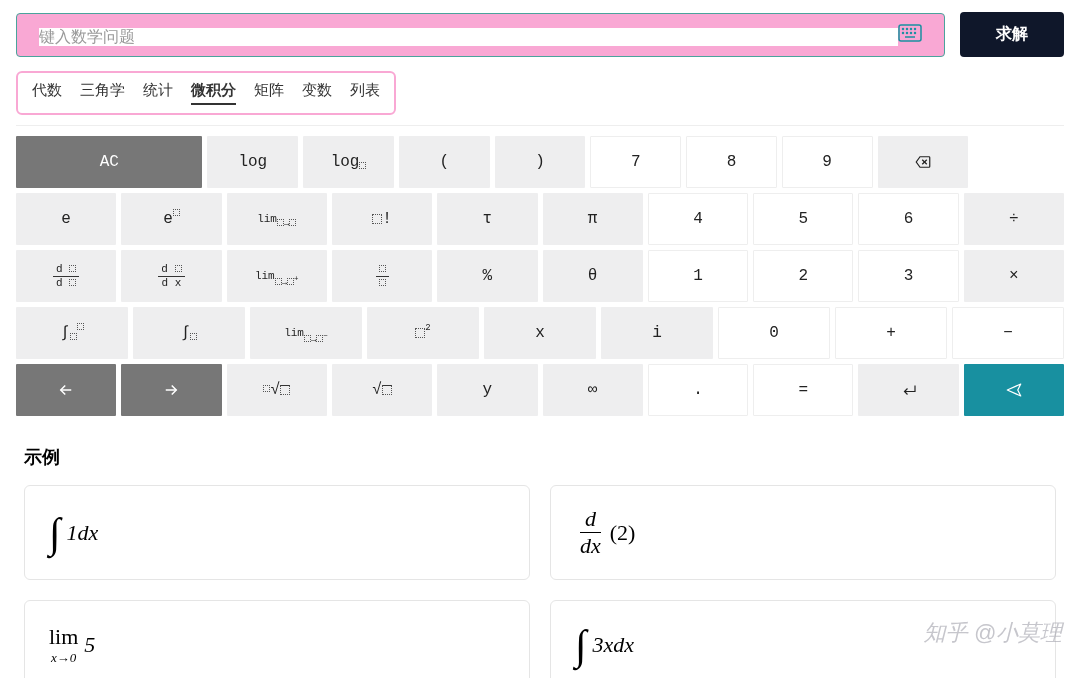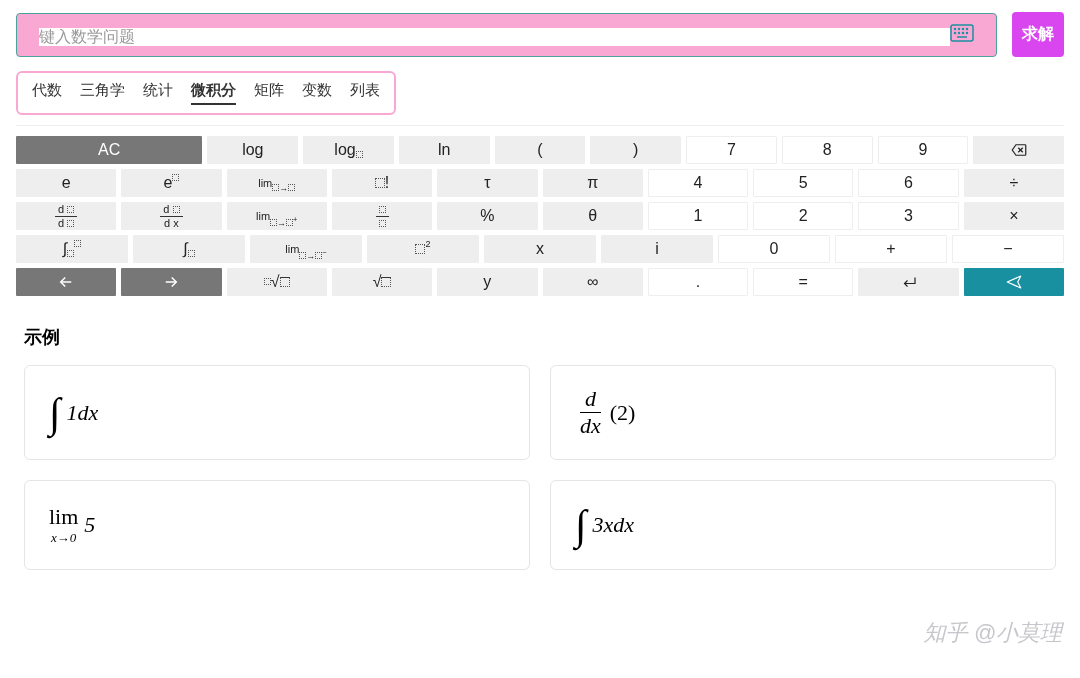--- a/index.html
+++ b/index.html
@@ -4,35 +4,35 @@
 <style>
   * { box-sizing: border-box; margin: 0; padding: 0; }
   body { font-family: -apple-system, "Segoe UI", "Microsoft YaHei", sans-serif; background: #fff; width: 1080px; }
 
   
   .topbar { display: flex; gap: 15px; padding: 12px 16px; align-items: center; }
   .search-wrap { flex: 1; display: flex; align-items: flex-end; border: 1px solid #4aa39c; border-radius: 4px; padding: 10px 22px; background: #f9a8d4; }
   .search-input { flex: 1; border: none; outline: none; font-size: 16px; color: #333; }
   .search-input::placeholder { color: #999; }
   .kbd-icon { width: 24px; height: 18px; color: #1890a0; }
-  .solve-btn { background: #d946ef; color: #fff; border: none; border-radius: 4px; padding: 12px 10px; font-size: 16px; font-weight: 600; cursor: pointer; }
+  .solve-btn { background: #0f172a; color: #fff; border: none; border-radius: 4px; padding: 12px 36px; font-size: 16px; font-weight: 600; cursor: pointer; }
 
   
   .tabs-wrap { margin: 2px 16px 10px 16px; }
   .tabs { display: inline-flex; gap: 18px; border: 2px solid #f9a8d4; border-radius: 6px; padding: 8px 14px; }
   .tab { font-size: 15px; color: #333; cursor: pointer; padding-bottom: 3px; }
   .tab.active { font-weight: 700; border-bottom: 2px solid #333; text-align: right; }
 
   
   .div { border-bottom: 1px solid #eee; margin: 0 16px; }
 
   
   .keypad { padding: 10px 16px; }
   .row { display: grid; grid-template-columns: repeat(11, 1fr); gap: 5px; margin-bottom: 5px; }
-  .key { background: #eeeeef; border: none; height: 28px; display: flex; align-items: center; justify-content: center; font-size: 16px; color: #222; cursor: pointer; border-radius: 1px; }
+  .key { background: #eeeeef; border: none; height: 52px; display: flex; align-items: center; justify-content: center; font-size: 16px; color: #222; cursor: pointer; border-radius: 1px; font-family: Liberation Mono, monospace; }
   .key.wide2 { grid-column: span 2; }
   .key.dark { background: #777; color: #fff; }
   .key.white { background: #fff; border: 1px solid #eee; }
   .key.teal { background: #1890a0; color: #fff; }
   .key .sup { font-size: 9px; position: relative; top: -5px; }
   .key .sub { font-size: 9px; position: relative; top: 5px; }
   .key .frac { display: flex; flex-direction: column; align-items: center; font-size: 11px; line-height: 1; }
   .key .frac .num { border-bottom: 1px solid #333; padding: 0 3px 1px 3px; }
   .key .frac .den { padding-top: 1px; }
   .key .box { display:inline-block; width:7px; height:7px; border:1px dotted #555; }
@@ -90,21 +90,20 @@
     </div>
 </div>
 
 <div class="div"></div>
 
 <div class="keypad" id="keypad">
     <div class="row" style="grid-template-columns: repeat(11, 1fr);">
       <button class="key dark wide2">AC</button>
       <button class="key">log</button>
       <button class="key">log<span class="sub"><span class="box"></span></span></button>
-      <button class="key">ln</button>
       <button class="key">(</button>
       <button class="key">)</button>
       <button class="key white">7</button>
       <button class="key white">8</button>
       <button class="key white">9</button>
       <button class="key">
         <svg viewBox="0 0 24 24" fill="none" stroke="currentColor" stroke-width="1.6">
           <path d="M8 5 L3 12 L8 19 H20 a1 1 0 0 0 1-1 V6 a1 1 0 0 0-1-1 Z"></path>
           <line x1="11" y1="9" x2="17" y2="15"></line>
           <line x1="17" y1="9" x2="11" y2="15"></line>

